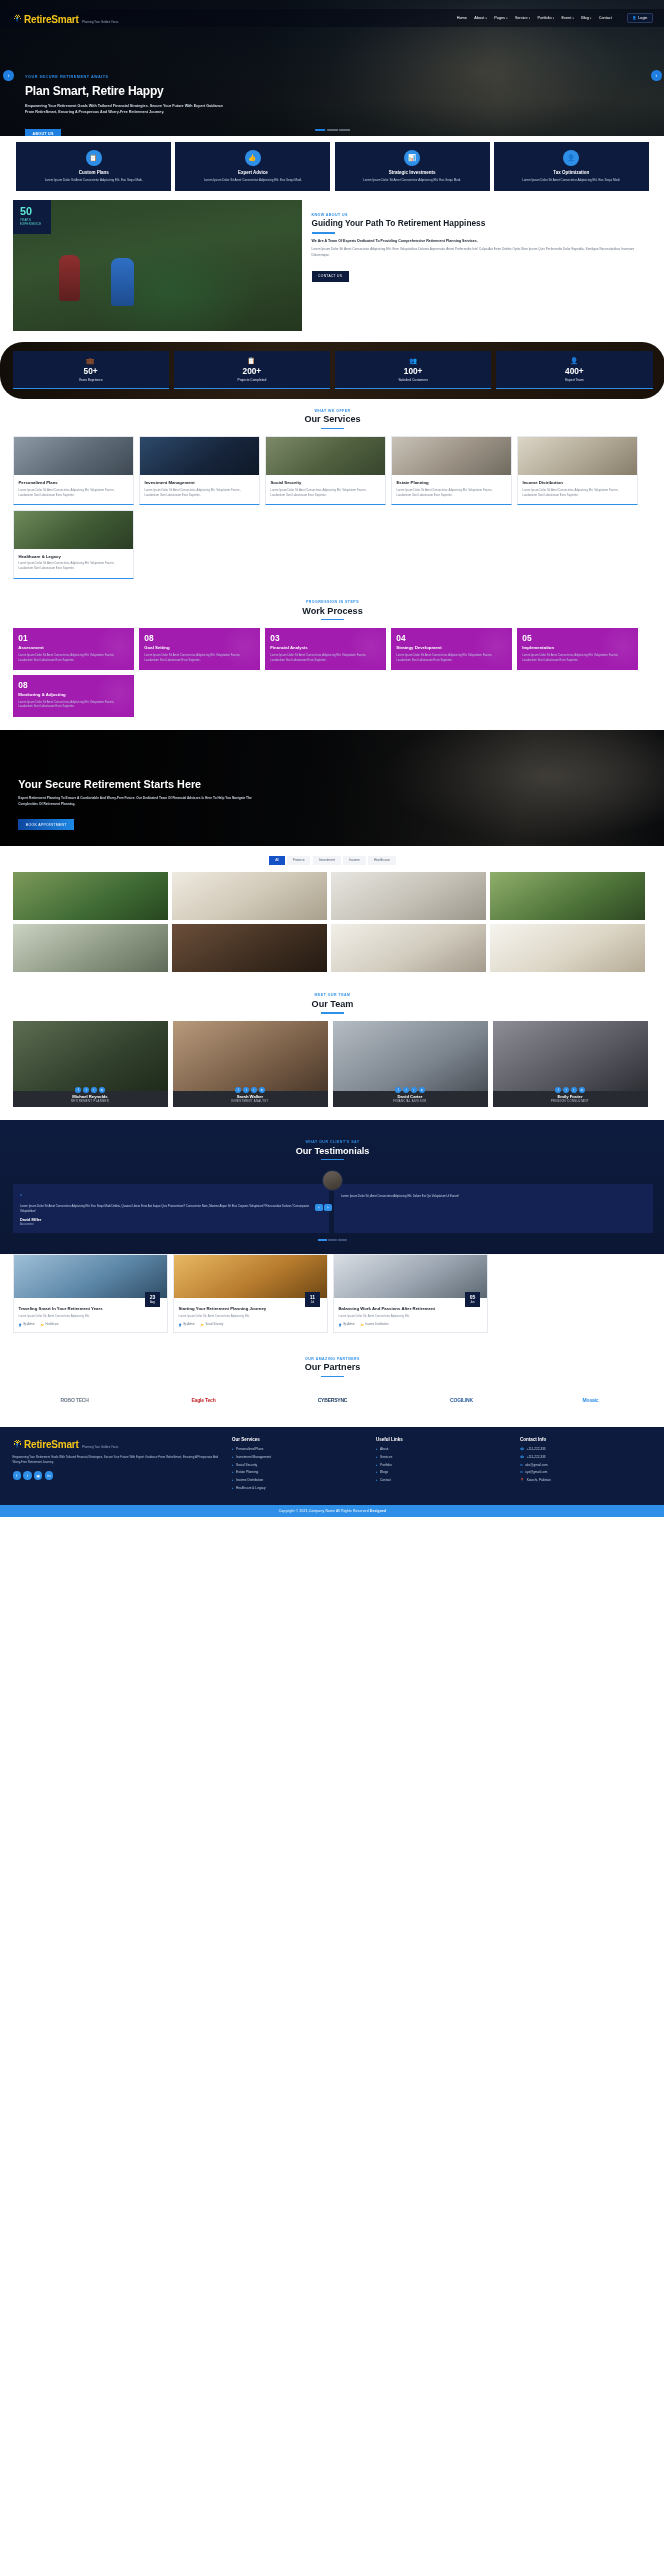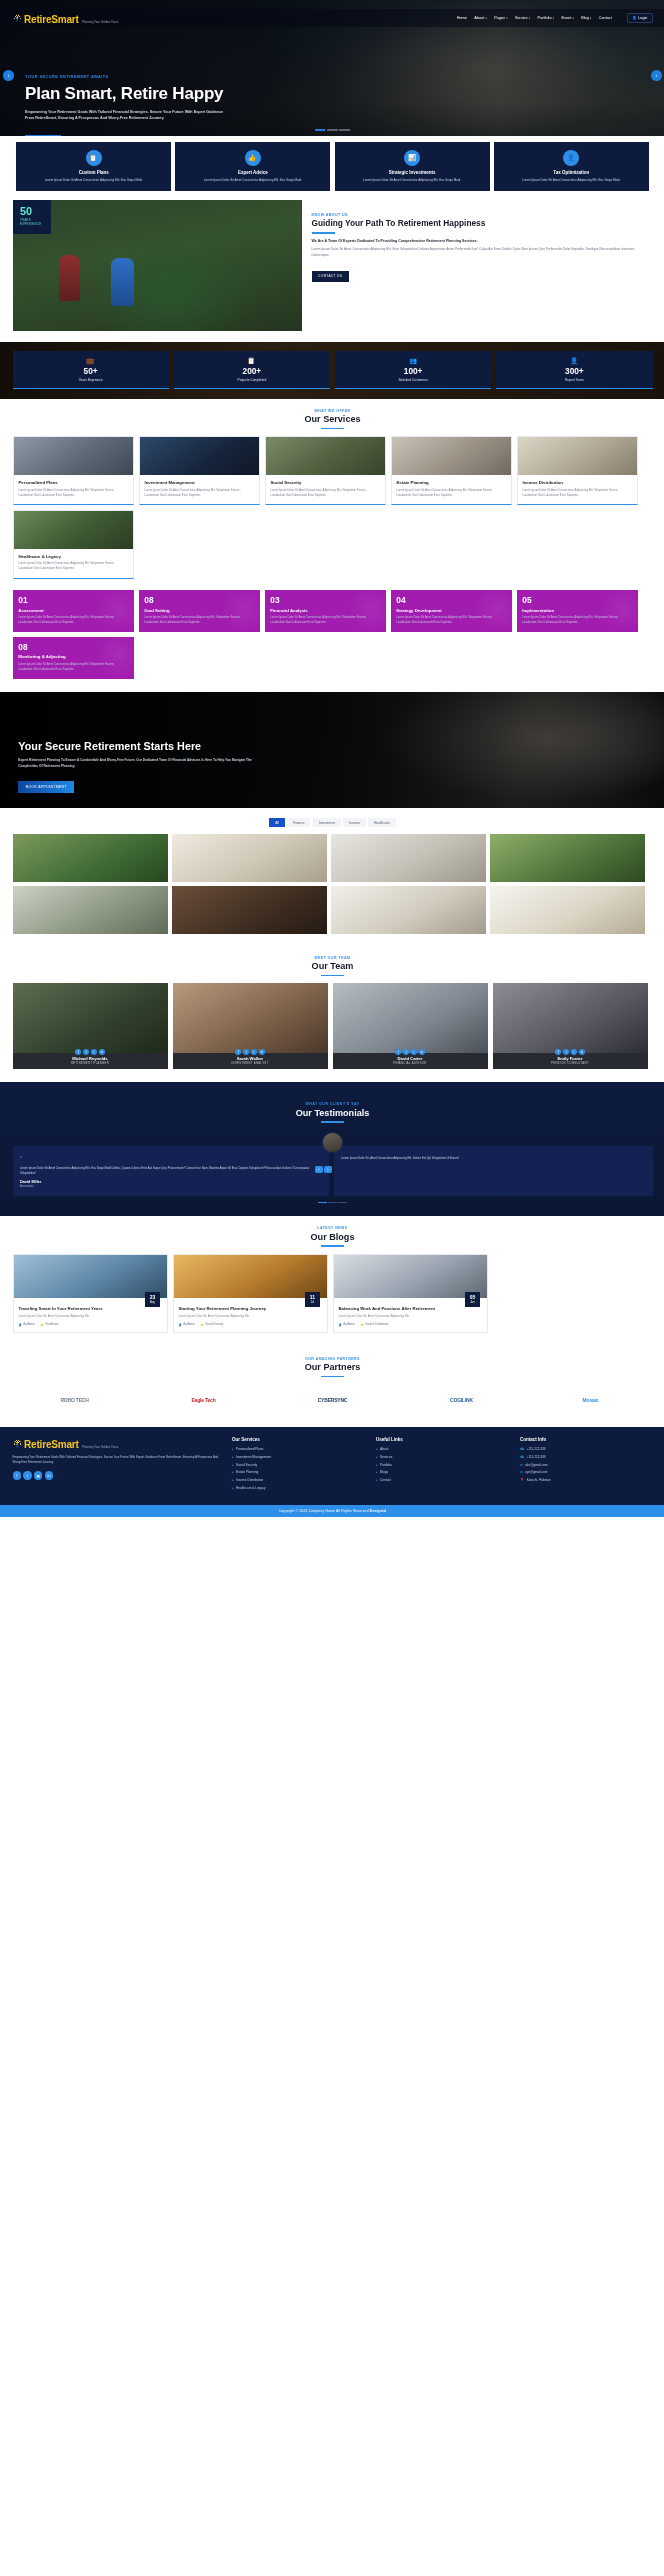--- a/index.html
+++ b/index.html
@@ -76,21 +76,21 @@
   .hero-photo:after {
     content:""; position:absolute; inset:0;
     background:linear-gradient(90deg,rgba(3,6,14,.93) 0%,rgba(3,6,14,.78) 42%,rgba(3,6,14,.25) 75%,rgba(3,6,14,.45) 100%);
   }
   .hero-inner { position:relative; z-index:3; padding:48px 0 0 25px; }
   .hero-kicker {
     color:#2e8fe8; font-size:3.8px; font-weight:700;
     letter-spacing:0.5px; margin-bottom:4.2px;
   }
   .hero-title {
-    color:#fff; font-size:17px; font-weight:700;
+    color:#fff; font-size:12px; font-weight:700;
     letter-spacing:-0.2px; margin-bottom:5px;
   }
   .hero-sub {
     color:#d6dde8; font-size:3.7px; line-height:1.85;
     max-width:208px; margin-bottom:6.6px; font-weight:600;
   }
   .btn-primary {
     display:inline-block; background:#1e7fe0; color:#fff;
     font-size:3.6px; font-weight:600; letter-spacing:0.3px;
     padding:3.3px 7.5px; border:none; cursor:pointer;
@@ -161,20 +161,21 @@
   .about-text { font-size:3.2px; line-height:1.85; color:#6c7686; margin-bottom:6.6px; }
   .btn-dark {
     display:inline-block; background:#0d1b3e; color:#fff; font-size:3.3px;
     letter-spacing:0.3px; padding:3.3px 6.6px; border:none; cursor:pointer;
   }
 
   
   .stats {
     position:relative; padding:9.1px 12.5px; display:flex; gap:5px;
     background:linear-gradient(100deg,#120d08 0%,#2b1e12 40%,#1a120a 100%);
+    border-radius:23px;
   }
   .stat {
     flex:1; background:#0d1b3e; color:#fff; text-align:center;
     padding:5.8px 3.3px 6.6px; border-bottom:1.3px solid #2e8fe8;
   }
   .stat-ico { font-size:6.6px; margin-bottom:2.5px; display:block; }
   .stat-num { font-size:8.3px; font-weight:700; line-height:1.05; }
   .stat-lab { font-size:3.3px; margin-top:1.7px; color:#dbe3f2; }
 
   
@@ -482,21 +483,21 @@
       <div class="stat-num">200+</div>
       <div class="stat-lab">Projects Completed</div>
     </div>
     <div class="stat">
       <span class="stat-ico">👥</span>
       <div class="stat-num">100+</div>
       <div class="stat-lab">Satisfied Customers</div>
     </div>
     <div class="stat">
       <span class="stat-ico">👤</span>
-      <div class="stat-num">300+</div>
+      <div class="stat-num">400+</div>
       <div class="stat-lab">Expert Team</div>
     </div>
   </div>
 
   <div class="sec-head">
     <div class="k">WHAT WE OFFER</div>
     <div class="t">Our Services</div>
     <div class="r"></div>
   </div>
   <div class="svc-grid">
@@ -537,20 +538,25 @@
     </div>
     <div class="svc-card">
       <div class="svc-img" style="background:linear-gradient(145deg,#6f8a5a,#3f5a34 55%,#2b3d24)"></div>
       <div class="svc-body">
         <div class="svc-title">Healthcare &amp; Legacy</div>
         <div class="svc-desc">Lorem Ipsum Dolor Sit Amet Consectetur, Adipisicing Elit. Voluptatem Facere, Laudantium Sunt Laboriosam Esse Sapiente.</div>
       </div>
     </div>
   </div>
 
+  <div class="sec-head">
+    <div class="k">PROGRESSION IN STEPS</div>
+    <div class="t">Work Process</div>
+    <div class="r"></div>
+  </div>
   <div class="proc-grid">
     <div class="proc-card">
       <div class="proc-num">01</div>
       <div class="proc-title">Assessment</div>
       <div class="proc-desc">Lorem Ipsum Dolor Sit Amet Consectetur, Adipisicing Elit. Voluptatem Facere, Laudantium Sunt Laboriosam Esse Sapiente.</div>
     </div>
     <div class="proc-card">
       <div class="proc-num">08</div>
       <div class="proc-title">Goal Setting</div>
       <div class="proc-desc">Lorem Ipsum Dolor Sit Amet Consectetur, Adipisicing Elit. Voluptatem Facere, Laudantium Sunt Laboriosam Esse Sapiente.</div>
@@ -687,25 +693,20 @@
         <div class="testi-text">Lorem Ipsum Dolor Sit, Amet Consectetur Adipisicing Elit. Dolore Est Qui Voluptatum Ut Earum!</div>
       </div>
     </div>
     <div class="testi-dots">
       <i class="on"></i>
       <i></i>
       <i></i>
     </div>
   </div>
 
-  <div class="sec-head">
-    <div class="k">LATEST NEWS</div>
-    <div class="t">Our Blogs</div>
-    <div class="r"></div>
-  </div>
   <div class="blog-grid">
     <div class="blog-card">
       <div class="blog-img" style="background:linear-gradient(150deg,#9fc0d8,#5d87a8 55%,#2f4d66)">
         <div class="blog-date">
           <b>23</b>
           <span>Aug</span>
         </div>
       </div>
       <div class="blog-body">
         <div class="blog-title">Traveling Smart In Your Retirement Years</div>

